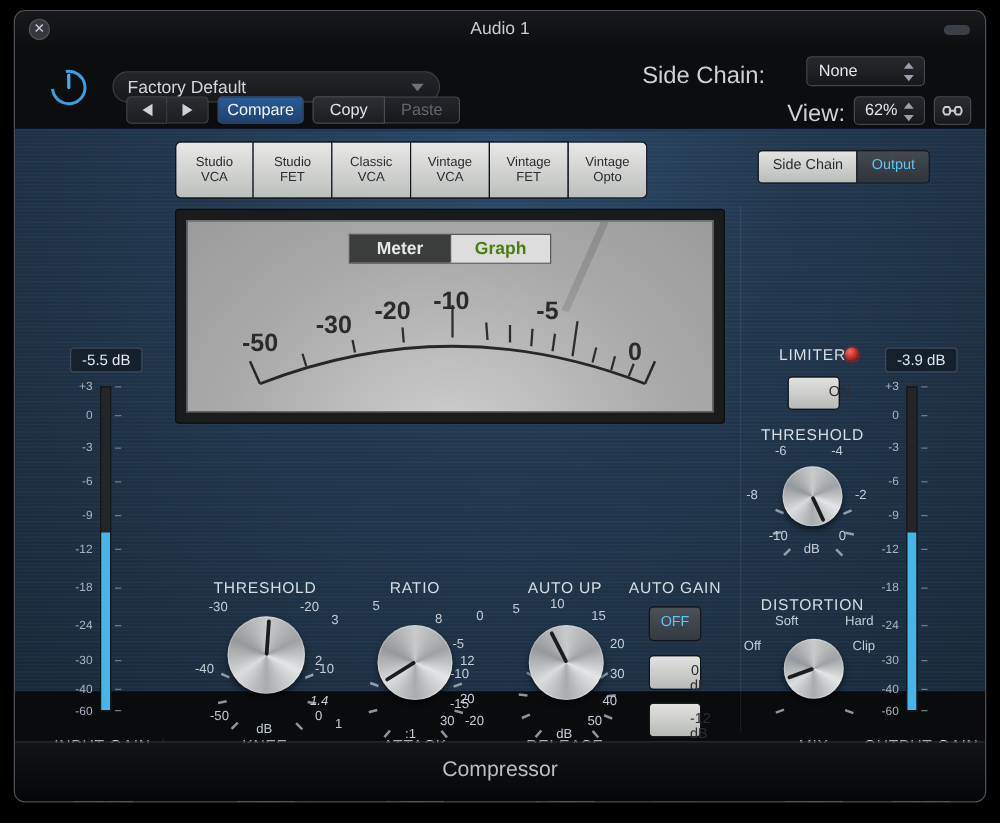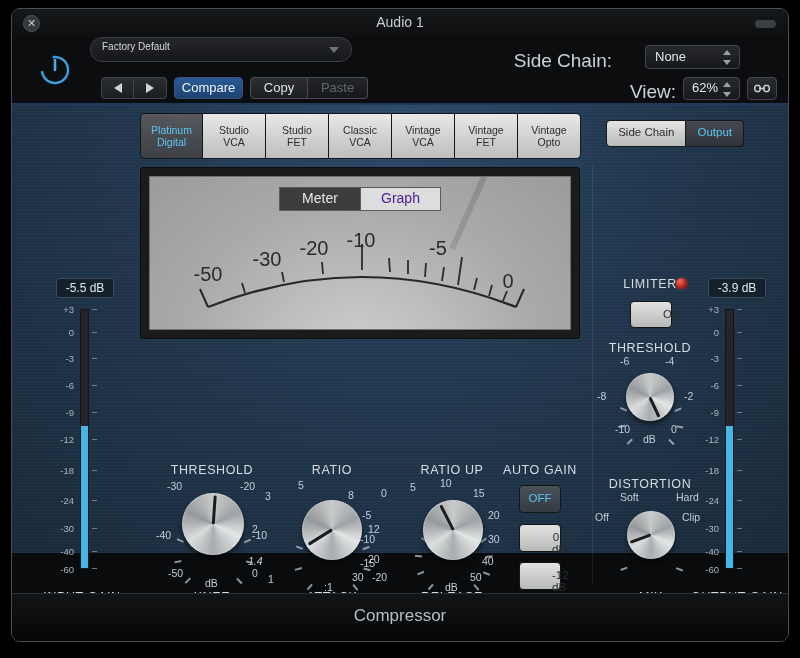--- a/index.html
+++ b/index.html
@@ -45,25 +45,25 @@
     background: #0c0d0f;
     border-bottom: 2px solid #1d3a5c;
   }
   .power {
     position: absolute; left: 26px; top: 16px;
     width: 34px; height: 34px; border-radius: 50%;
     cursor: pointer;
   }
   .power svg { display:block; }
   .presetsel {
-    position: absolute; left: 78px; top: 0;
+    position: absolute; left: 78px; top: 20px;
     width: 262px; height: 25px; border-radius: 12px;
     background: linear-gradient(#242528,#17181b);
     border: 1px solid #3a3d42;
-    color: #d2d6dc; font-size: 10px;
+    color: #d2d6dc; font-size: 14px;
     padding: 3px 0 0 11px;
     cursor: pointer;
   }
   .presetsel .arr {
     position: absolute; right: 12px; top: 9px;
     border-left: 5px solid transparent; border-right: 5px solid transparent;
     border-top: 6px solid #6d7278;
   }
   .navbtn {
     position: absolute; top: 40px; height: 22px; width: 33px;
@@ -153,38 +153,38 @@
     border: 1px solid #15181c; font-size: 11.5px; text-align:center;
     cursor: pointer;
   }
   .scout .off { background: linear-gradient(#e4e5e3,#b9bbb9); color:#2b2d30; border-radius: 4px 0 0 4px;}
   .scout .on { background: linear-gradient(#454a50,#2f343a); color:#5cc6f5; border-radius: 0 4px 4px 0; border-left:none;}
   
   .meterpanel {
     position: absolute; left: 128px; top: 62px;
     width: 440px; height: 172px;
     background: #1a1b1d; border: 1px solid #0c0d0e;
-    border-radius: 3px; padding: 8px;
+    border-radius: 3px; padding: 8px; font-weight: bold;
   }
   .meterface {
     position: relative; width: 100%; height: 100%;
     background: radial-gradient(ellipse at 50% 120%, #cfd0cf 0%, #a9aaa9 60%, #9a9b9a 100%);
     border: 1px solid #6f7070;
     overflow: hidden;
   }
   .mgtoggle {
     position: absolute; left: 50%; top: 10px; transform: translateX(-50%);
     display: flex; border: 1px solid #5a5b5b;
   }
   .mgtoggle div {
     width: 80px; height: 22px; font-size: 14px; text-align: center;
     padding-top: 2px; cursor: pointer;
   }
   .mgtoggle .on { background: #3b3c3c; color: #e6e7e7; }
-  .mgtoggle .off { background: #dcdddc; color: #4c1d95; border-left: 1px solid #5a5b5b;}
+  .mgtoggle .off { background: #dcdddc; color: #4d7c0f; border-left: 1px solid #5a5b5b;}
   .needle {
     position: absolute; left: 299px; top: 72px;
     width: 6px; height: 82px;
     background: linear-gradient(rgba(120,122,124,.35), rgba(120,122,124,.55));
     transform-origin: 50% 0%;
     transform: rotate(204deg);
   }
   
   .klabel {
     position: absolute; color: #d7dce2; font-size: 12.5px; letter-spacing: .6px;
@@ -309,24 +309,20 @@
         <path d="M11 7.5 A4 4 0 0 1 11 13.5 L8 13.5 A4 4 0 0 1 8 7.5 Z" fill="none" stroke="#c7ccd2" stroke-width="1.6"></path>
         <path d="M17 13.5 A4 4 0 0 1 17 7.5 L20 7.5 A4 4 0 0 1 20 13.5 Z" fill="none" stroke="#c7ccd2" stroke-width="1.6"></path>
         <line x1="11" y1="10.5" x2="17" y2="10.5" stroke="#c7ccd2" stroke-width="1.6"></line>
       </svg>
     </div>
   </div>
 
   <div class="body">
 
     <div class="models">
-      <div class="mtab on">
-        <span>Platinum</span>
-        <span>Digital</span>
-      </div>
       <div class="mtab">
         <span>Studio</span>
         <span>VCA</span>
       </div>
       <div class="mtab">
         <span>Studio</span>
         <span>FET</span>
       </div>
       <div class="mtab">
         <span>Classic</span>
@@ -461,21 +457,21 @@
     <div class="sc" style="left:253px; top:385px;">3</div>
     <div class="sc" style="left:336px; top:384px;">8</div>
     <div class="sc" style="left:240px; top:418px;">2</div>
     <div class="sc" style="left:356px; top:418px;">12</div>
     <div class="sc" style="left:236px; top:450px;font-style:italic;">1.4</div>
     <div class="sc" style="left:356px; top:448px;">20</div>
     <div class="sc" style="left:256px; top:468px;">1</div>
     <div class="sc" style="left:340px; top:466px;">30</div>
     <div class="unit" style="left:312px; top:476px;">:1</div>
 
-    <div class="klabel" style="left:440px; top:358px; transform:translateX(-50%);">RATIO UP</div>
+    <div class="klabel" style="left:440px; top:358px; transform:translateX(-50%);">AUTO UP</div>
     <div class="knob" style="left:411px; top:395px; width:60px; height:60px;">
       <div class="ring"></div>
       <div class="ticks">
         <i style="transform:rotate(-140deg)"></i>
           <i style="transform:rotate(-112deg)"></i>
         <i style="transform:rotate(-84deg)"></i>
           <i style="transform:rotate(-56deg)"></i>
         <i style="transform:rotate(-28deg)"></i>
           <i style="transform:rotate(0deg)"></i>
         <i style="transform:rotate(28deg)"></i>

